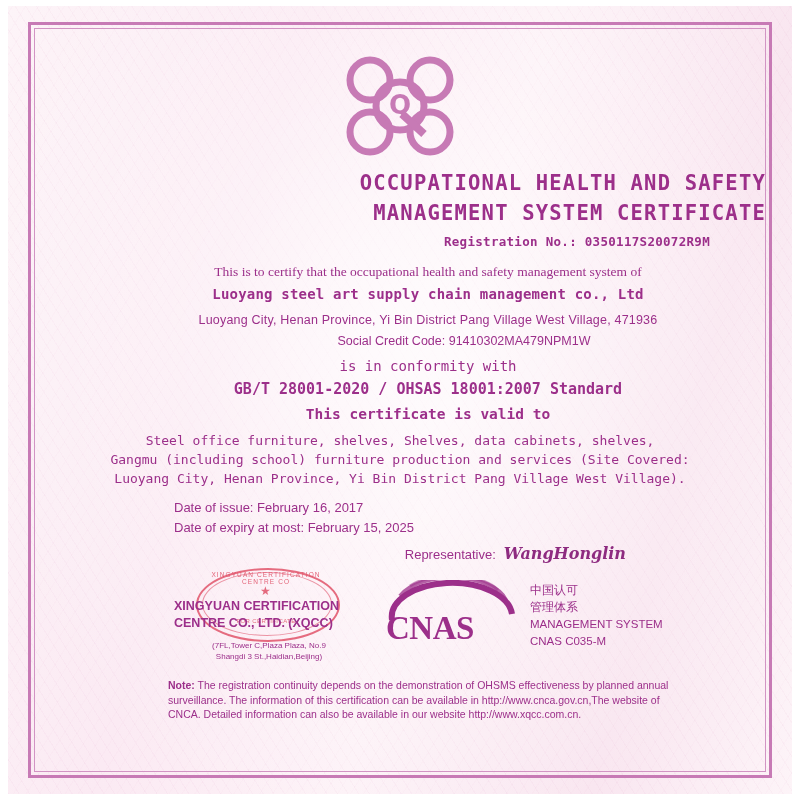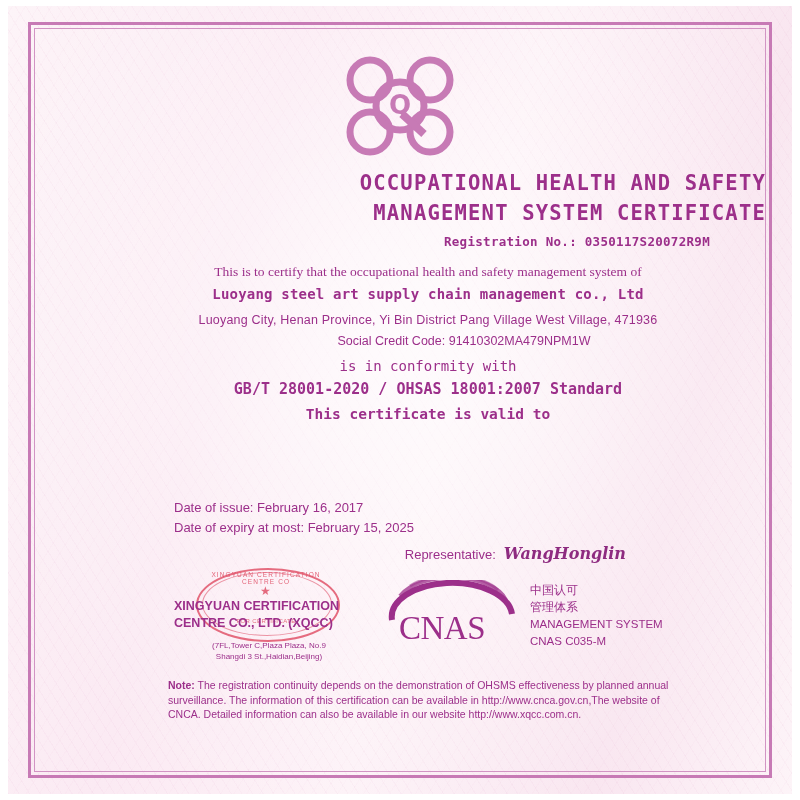--- a/index.html
+++ b/index.html
@@ -303,24 +303,24 @@
   }
   .cnas-logo {
     position: absolute;
     left: 0;
     top: 0;
     width: 132px;
     height: 74px;
   }
   .cnas-word {
     position: absolute;
-    left: 13px;
+    left: 0px;
     top: 30px;
     font-family: "Liberation Serif", serif;
-    font-weight: normal;
+    font-weight: bold;
     font-size: 33px;
     color: #9c2f8a;
     letter-spacing: -0.5px;
   }
   .cnas-right {
     position: absolute;
     left: 144px;
     top: 2px;
     font-size: 11.5px;
     line-height: 17px;
@@ -381,20 +381,25 @@
 
     <div class="certify-line center-text">This is to certify that the occupational health and safety management system of</div>
     <div class="company center-text">Luoyang steel art supply chain management co., Ltd</div>
     <div class="addr center-text">Luoyang City, Henan Province, Yi Bin District Pang Village West Village, 471936</div>
     <div class="credit center-text">Social Credit Code: 91410302MA479NPM1W</div>
 
     <div class="conform-label center-text">is in conformity with</div>
     <div class="standard center-text">GB/T 28001-2020 / OHSAS 18001:2007 Standard</div>
     <div class="valid-label center-text">This certificate is valid to</div>
 
+    <div class="scope">
+      <div>Steel office furniture, shelves, Shelves, data cabinets, shelves,</div>
+      <div>Gangmu (including school) furniture production and services (Site Covered:</div>
+      <div>Luoyang City, Henan Province, Yi Bin District Pang Village West Village).</div>
+    </div>
 
     <div class="dates">
       <div>Date of issue: February 16, 2017</div>
       <div>Date of expiry at most: February 15, 2025</div>
     </div>
 
     <div class="rep">
       <span>Representative:</span><span class="sig">WangHonglin</span>
     </div>
 

